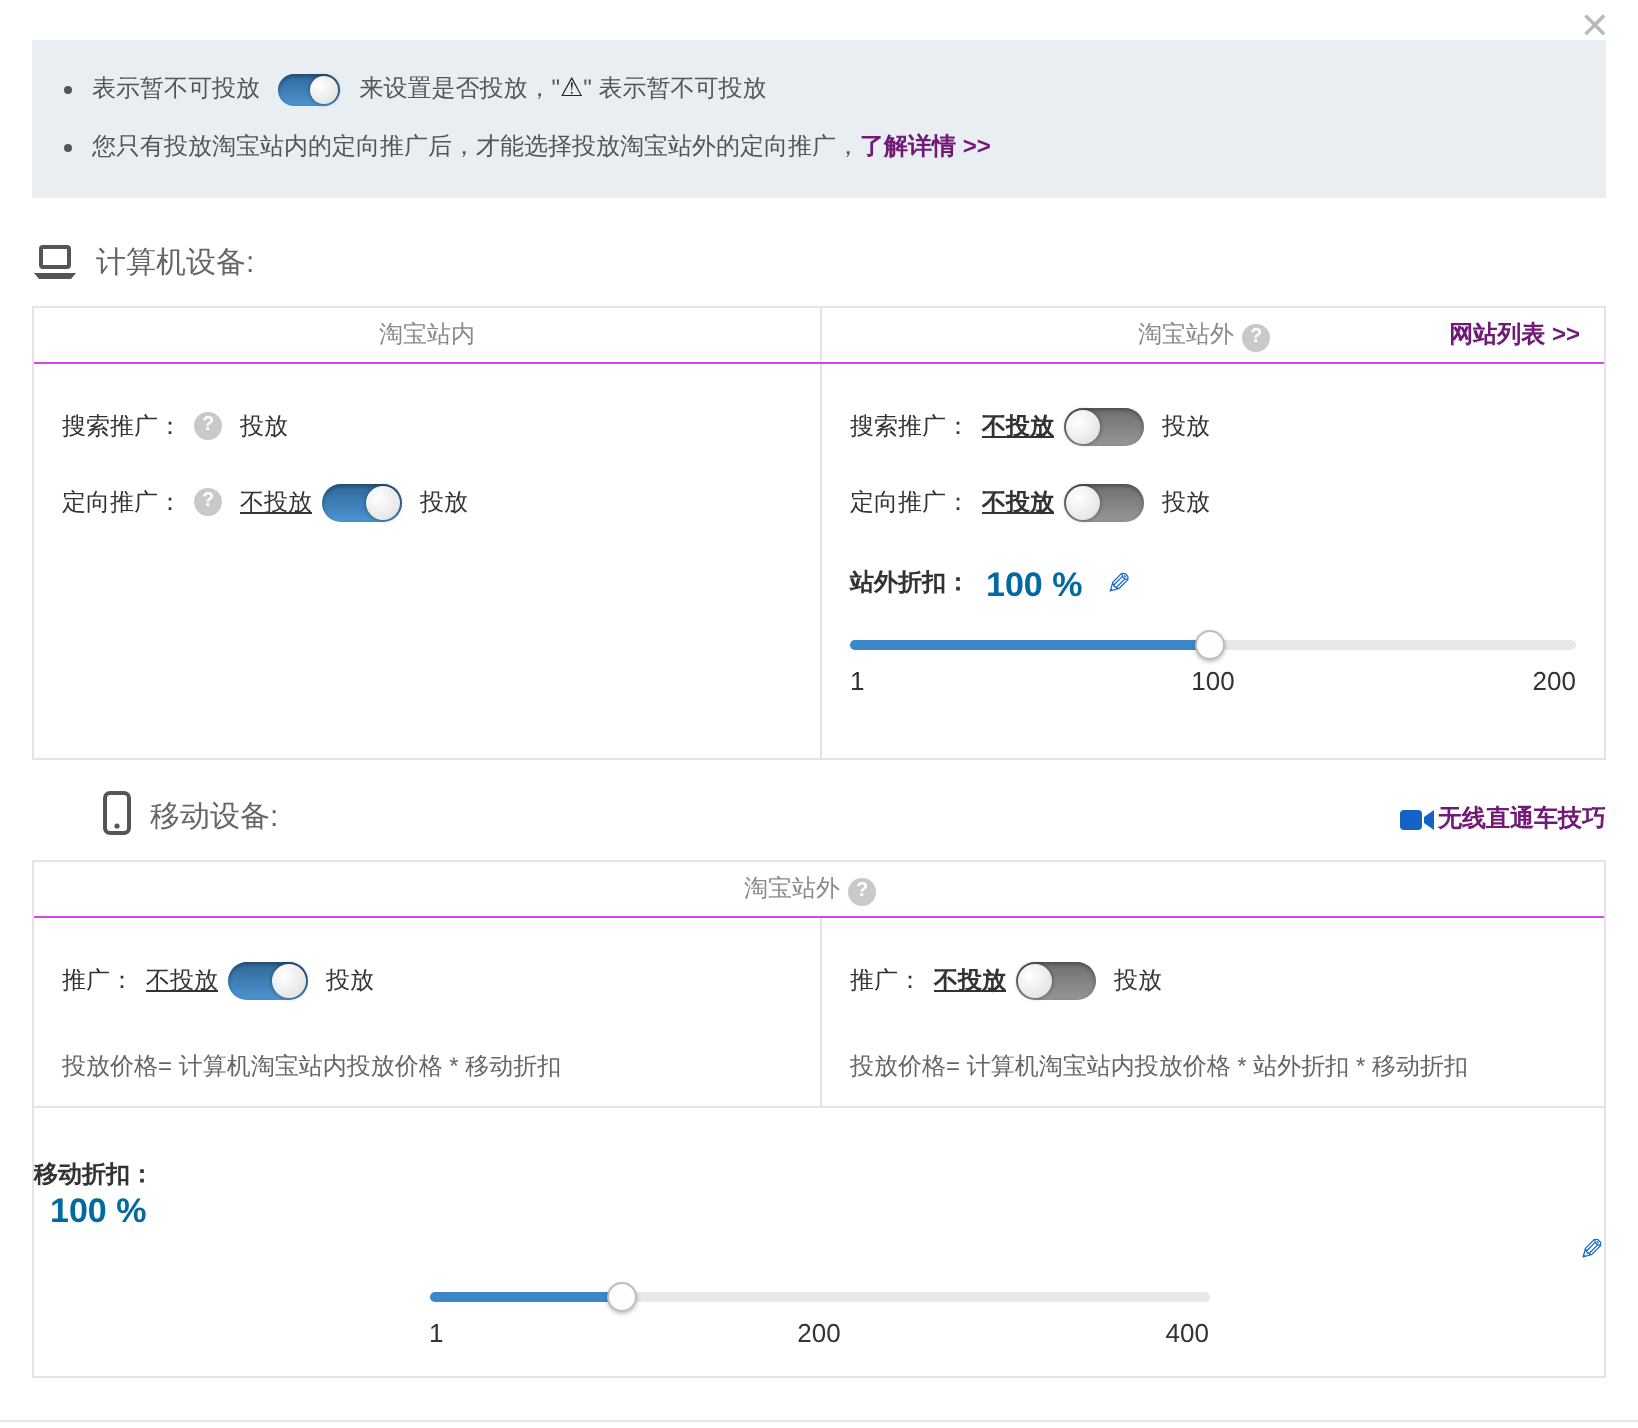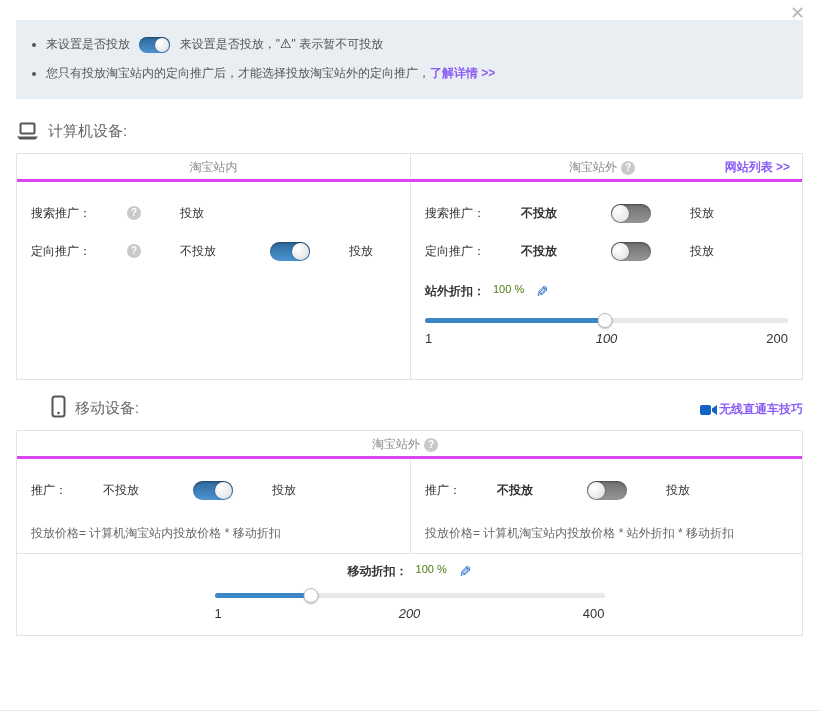--- a/index.html
+++ b/index.html
@@ -8,21 +8,21 @@
        font-family:"Liberation Sans","DejaVu Sans",sans-serif;font-size:12px;color:#333;}
   .wrap{padding:0 16px;}
   .title{font-size:23px;color:#3c3c3c;padding-top:13px;letter-spacing:1px;font-weight:400;}
   .close{position:absolute;top:0;right:14px;font-size:18px;color:#b9b9b9;cursor:pointer;line-height:26px;}
 
   
   .notice{margin-top:20px;background:#e9eef2;padding:9px 14px 11px 14px;color:#555;}
   .notice ul{list-style:disc;padding-left:16px;color:#888;}
   .notice li{line-height:29px;color:#555;}
   .warn{color:#222;font-weight:bold;font-size:13px;}
-  a.link{color:#8b5cf6;font-weight:bold;text-decoration:none;cursor:pointer;}
+  a.link{color:#701a75;font-weight:bold;text-decoration:none;cursor:pointer;}
 
   
   .toggle{position:relative;width:40px;height:19px;border-radius:10px;display:inline-block;
           vertical-align:middle;cursor:pointer;flex:none;}
   .toggle.on{background:linear-gradient(180deg,#2e6899,#4c94d2);box-shadow:inset 0 1px 2px rgba(0,0,0,.35);}
   .toggle.off{background:linear-gradient(180deg,#6f6f6f,#969696);box-shadow:inset 0 1px 2px rgba(0,0,0,.35);}
   .toggle .knob{position:absolute;top:1px;width:17px;height:17px;border-radius:50%;
                 background:radial-gradient(circle at 35% 35%,#ffffff,#dcdcdc);
                 box-shadow:0 0 2px rgba(0,0,0,.45);}
   .toggle.on .knob{right:1px;}
@@ -31,72 +31,72 @@
   .toggle.mini .knob{width:14px;height:14px;}
 
   
   .sec{display:flex;align-items:flex-end;margin-top:23px;color:#666;font-size:15px;}
   .sec .dev-icon{margin-right:9px;display:flex;align-items:center;}
   .sec .spacer{flex:1;}
   .video-link{display:flex;align-items:center;gap:2px;font-size:12px;}
 
   
   .table{margin-top:12px;border:1px solid #e4e4e4;}
-  .thead{display:flex;height:28px;line-height:27px;border-bottom:3px solid #d946ef;color:#8a8a8a;}
+  .thead{display:flex;height:28px;line-height:27px;border-bottom:1px solid #d946ef;color:#8a8a8a;}
   .th{text-align:center;}
   .th.left{width:394px;border-right:1px solid #e4e4e4;}
   .th.right{flex:1;position:relative;}
   .th .help{margin-left:4px;}
   .site-list{position:absolute;right:12px;top:0;}
   .tbody{display:flex;align-items:stretch;}
   .cell{padding:12px 14px 10px 14px;}
   .cell.left{width:394px;border-right:1px solid #e4e4e4;}
   .cell.right{flex:1;}
   .computer .tbody{min-height:197px;}
   .mobile .tbody{min-height:84px;}
 
-  .ctrl-row{display:flex;align-items:center;height:38px;gap:30px;}
+  .ctrl-row{display:flex;align-items:center;height:38px;}
   .lbl{margin-right:6px;}
-  .off-lbl{margin-right:24px;}
+  .off-lbl{margin-right:5px;text-decoration:underline;}
   .off-lbl.bold{font-weight:bold;}
   .on-lbl{margin-left:9px;}
   .help{display:inline-block;width:14px;height:14px;border-radius:50%;background:#c9c9c9;color:#fff;
         font-size:10px;font-weight:bold;text-align:center;line-height:14px;margin-right:9px;cursor:pointer;flex:none;}
   .formula{color:#666;margin-top:9px;line-height:20px;}
   .mobile .formula{margin-top:14px;}
 
   .discount{display:flex;margin-top:13px;}
   .discount .dl{font-weight:bold;}
-  .discount .dv{color:#4d7c0f;font-weight:normal;font-size:11px;margin:0 12px 0 8px;}
+  .discount .dv{color:#0369a1;font-weight:bold;font-size:17px;margin:0 12px 0 8px;}
   .edit{color:#1464c8;font-size:15px;display:inline-block;transform:scaleX(-1);cursor:pointer;}
 
   .slider{margin-top:17px;}
   .slider .track{position:relative;height:5px;border-radius:3px;background:#e8e8e8;cursor:pointer;}
   .slider .fill{position:absolute;left:0;top:0;height:5px;border-radius:3px;background:#3b87c8;}
   .slider .knob{position:absolute;top:-5px;width:15px;height:15px;border-radius:50%;background:#fdfdfd;
                 border:1px solid #bdbdbd;transform:translateX(-50%);box-shadow:0 1px 2px rgba(0,0,0,.25);cursor:pointer;}
   .slider .labels{position:relative;display:flex;justify-content:space-between;margin-top:8px;font-size:13px;color:#333;}
-  .slider .labels .mid{position:absolute;left:50%;transform:translateX(-50%);font-style:italic;}
+  .slider .labels .mid{position:absolute;left:50%;transform:translateX(-50%);}
 
   .merged{border-top:1px solid #e4e4e4;padding:9px 0 14px 0;}
-  .merged .discount{justify-content:center;margin-top:0;}
+  .merged .discount{justify-content:center;margin-top:16px;flex-direction:column;}
   .merged .slider{width:390px;margin:12px auto 0 auto;}
   .bottom-line{position:absolute;bottom:3px;left:0;width:100%;border-top:1px solid #e6e6e6;}
 </style>
 </head>
 <body>
 
 <span class="close">✕</span>
 
 <div class="wrap">
 
   <div class="notice">
     <ul>
       <li>
-        <span>来设置是否投放</span>
+        <span>表示暂不可投放</span>
         <span class="toggle on mini"><span class="knob"></span></span>
         <span>来设置是否投放，"</span><span class="warn">⚠</span><span>" 表示暂不可投放</span>
       </li>
       <li>
         <span>您只有投放淘宝站内的定向推广后，才能选择投放淘宝站外的定向推广，</span><a class="link">了解详情 &gt;&gt;</a>
       </li>
     </ul>
   </div>
 
   <div class="sec">

